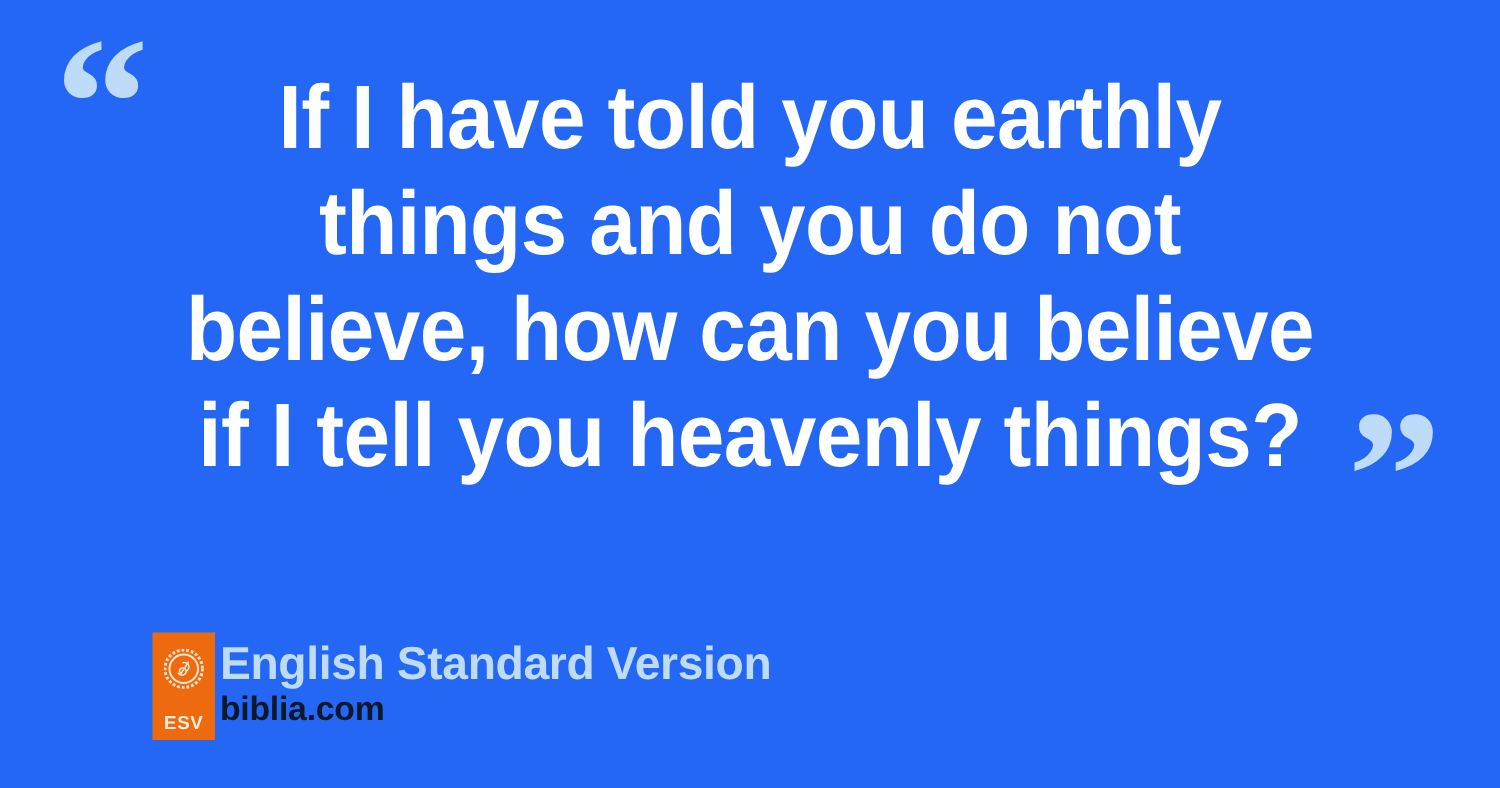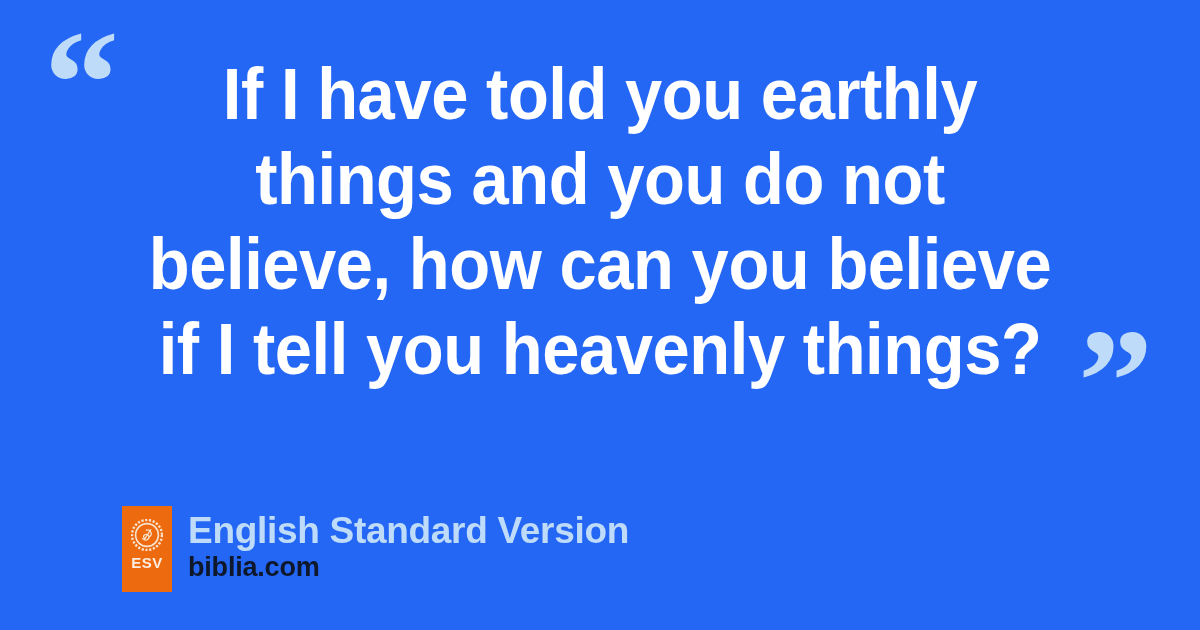--- a/index.html
+++ b/index.html
@@ -80,30 +80,30 @@
     align-items: center;
     justify-content: flex-start;
   }
   #esv-seal {
     margin-top: 13px;
     width: 32px;
     height: 32px;
     display: block;
   }
   #esv-badge-label {
-    margin-top: 4px;
+    margin-top: 20px;
     color: #fdece0;
     font-family: "Liberation Sans", sans-serif;
     font-size: 15px;
     font-weight: 700;
     letter-spacing: 0.5px;
     line-height: 1;
   }
   #attribution-text {
-    margin-left: 16px;
+    margin-left: 4px;
     padding-top: 4px;
   }
   #version-name {
     display: block;
     color: #bedcfa;
     font-family: "Liberation Sans Narrow", "Liberation Sans", sans-serif;
     font-size: 37px;
     font-weight: 700;
     line-height: 42px;
     letter-spacing: -0.3px;

